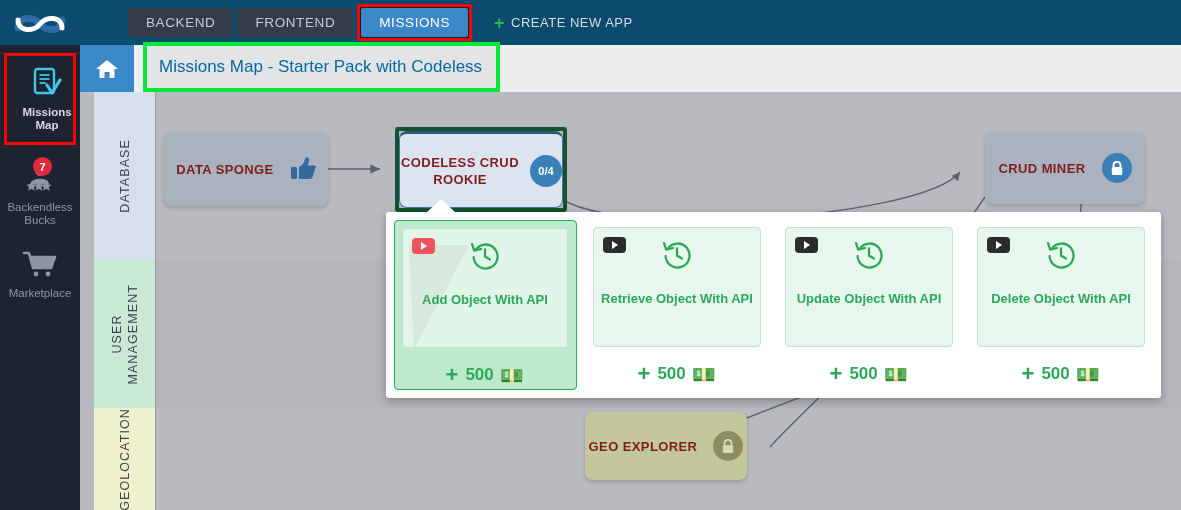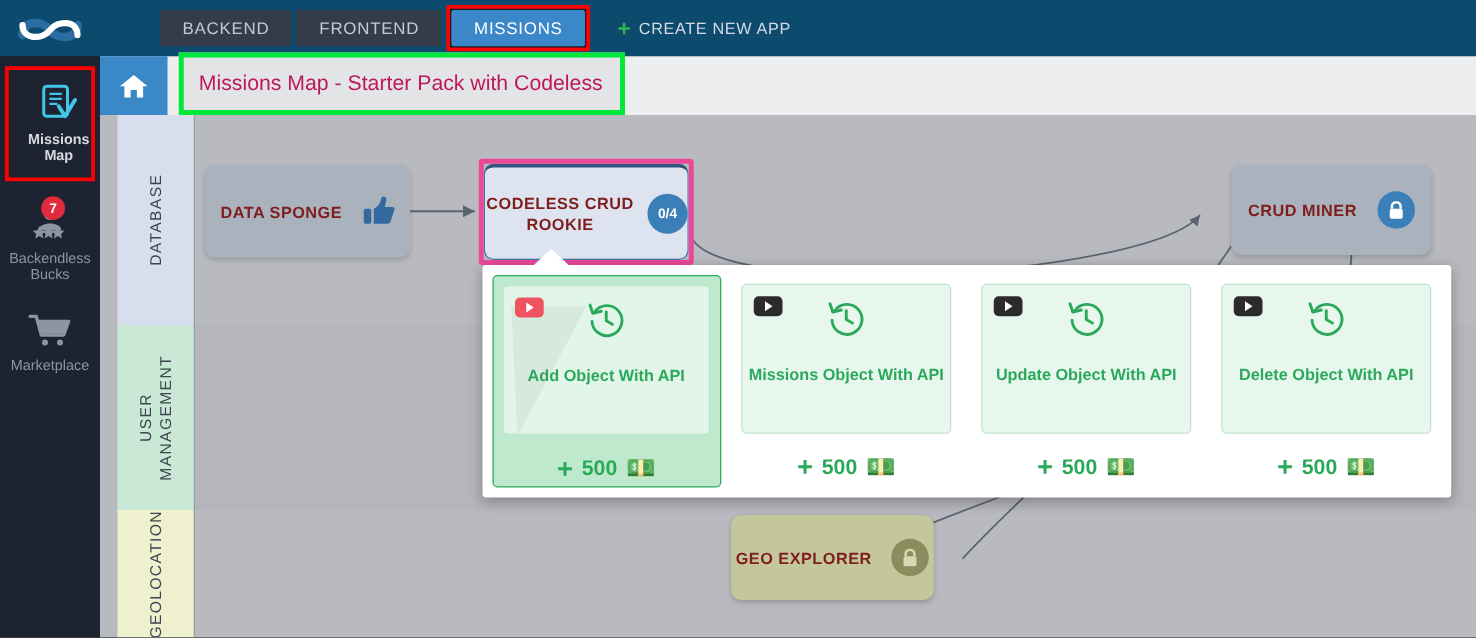--- a/index.html
+++ b/index.html
@@ -98,21 +98,21 @@
     cursor: pointer;
   }
   .title-hl {
     position: absolute; left: 63px; top: -3px;
     border: 4px solid #00e838;
     height: 50px;
     display: flex; align-items: center;
     background: #e2e4e6;
     padding: 0 14px 0 12px;
   }
-  .title-text { font-size: 17px; color: #be185d; white-space: nowrap; }
+  .title-text { font-size: 17px; color: #0369a1; white-space: nowrap; }
 
   
   .maparea {
     position: absolute; left: 80px; top: 92px;
     width: 1101px; height: 418px;
     background: #b9babf;
     overflow: hidden;
   }
   .lane-rail {
     position: absolute; left: 14px; top: 0;
@@ -154,22 +154,23 @@
   }
   .node-grey  { background: #aab2be; }
   .node-olive { background: #c4c79c; }
   .node-open  {
     background: #dde4f0;
     border: 1px solid #4273a8;
     border-top: 3px solid #32557e;
   }
   .node-hl {
     position: absolute;
-    border: 4px solid #ec4899;
+    border: 4px solid #14532d;
     border-radius: 3px;
+    margin-left: 12px;
   }
   .badge-round {
     width: 32px; height: 32px; border-radius: 50%;
     background: #3b7fb8; color: #fff;
     display: flex; align-items: center; justify-content: center;
     font-size: 11px; font-weight: bold; flex: none;
   }
   .badge-lock {
     width: 30px; height: 30px; border-radius: 50%;
     background: #3b7fb8;
@@ -432,21 +433,21 @@
           <div class="yt-icon">
             <div class="yt-tri"></div>
           </div>
           <div class="clock-icon">
             <svg width="32" height="32" viewBox="0 0 32 32">
               <path d="M6.5 10 A12 12 0 1 1 4.6 17.2" fill="none" stroke="#2aa95a" stroke-width="2.3" stroke-linecap="round"></path>
               <path d="M3 4 L5.2 10.6 L12 9" fill="none" stroke="#2aa95a" stroke-width="2.3" stroke-linecap="round" stroke-linejoin="round"></path>
               <path d="M16 9.5 V16.5 L21 19.5" fill="none" stroke="#2aa95a" stroke-width="2.3" stroke-linecap="round"></path>
             </svg>
           </div>
-          <div class="task-name">Missions Object With API</div>
+          <div class="task-name">Retrieve Object With API</div>
         </div>
         <div class="reward">
           <span class="reward-plus">+</span>
           <span class="reward-num">500</span>
           <span class="money">💵</span>
         </div>
       </div>
 
       <div class="task">
         <div class="task-card">

